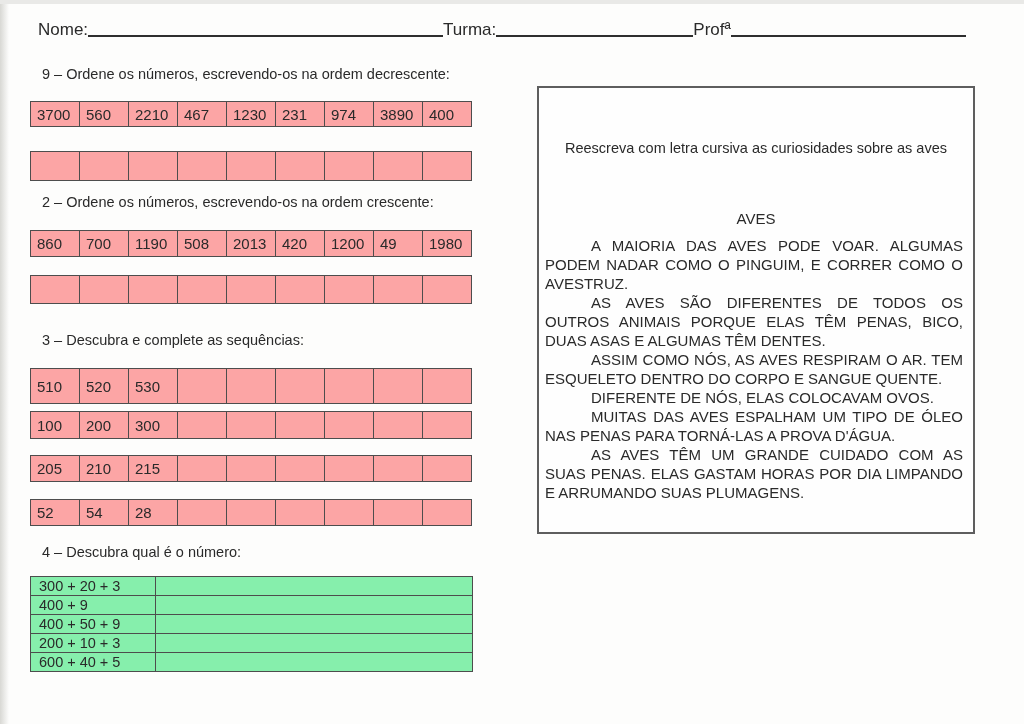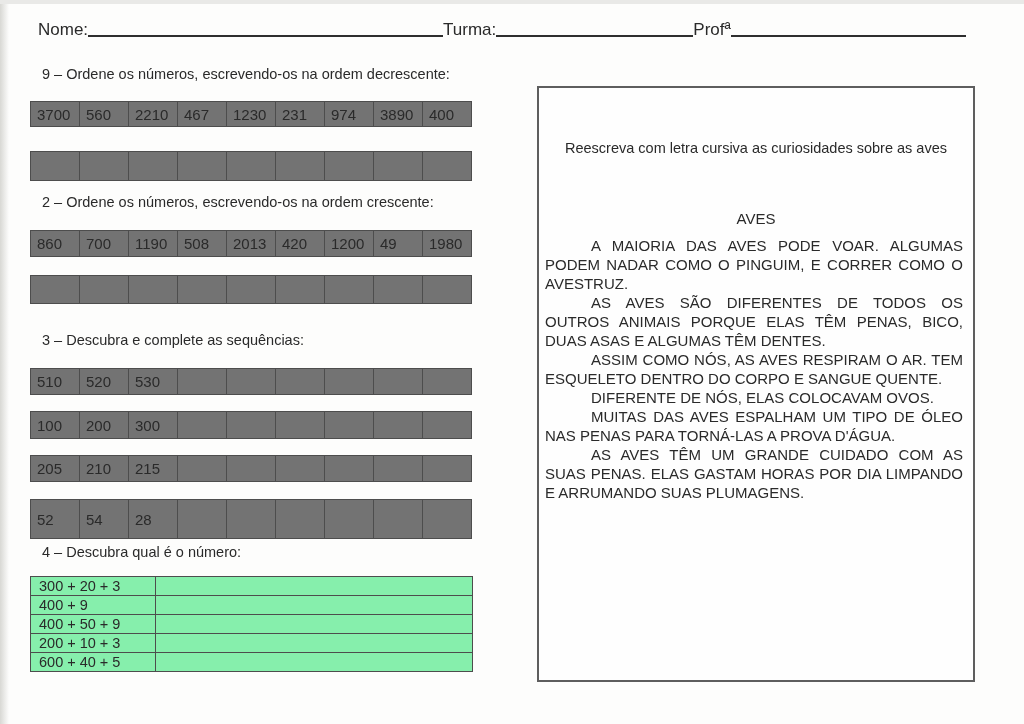--- a/index.html
+++ b/index.html
@@ -26,21 +26,21 @@
   }
   .blank-nome{ width:355px; }
   .blank-turma{ width:197px; }
   .blank-prof{ width:235px; }
 
   
   .ex-title{ position:absolute; left:42px; font-size:14.5px; white-space:nowrap; }
   .num-row{
     position:absolute; left:30px; width:442px;
     display:flex; box-sizing:border-box;
-    border:1px solid #4d4d4d; background:#737373;
+    border:1px solid #4d4d4d; background:#fca5a5;
   }
   .num-row .cell{
     flex:1 1 0; display:flex; align-items:center;
     padding-left:6px; font-size:15px; overflow:hidden;
   }
   .num-row .cell + .cell{ border-left:1px solid #4d4d4d; }
 
   .ex4-table{
     position:absolute; left:30px; width:443px; box-sizing:border-box;
     border:1px solid #4d4d4d; background:#86efac;
@@ -49,21 +49,21 @@
   .ex4-row + .ex4-row{ border-top:1px solid #4d4d4d; }
   .ex4-row .expr{
     width:125px; border-right:1px solid #4d4d4d;
     font-size:14.5px; line-height:18px; padding-left:8px; box-sizing:border-box;
     white-space:nowrap;
   }
   .ex4-row .ans{ flex:1; }
 
   
   .panel{
-    position:absolute; left:537px; top:82px; width:438px; height:596px;
+    position:absolute; left:537px; top:82px; width:438px; height:448px;
     box-sizing:border-box; border:2px solid #5e5e5e; background:#fefefe;
   }
   .panel-instruction{
     position:absolute; top:52px; left:0; right:0;
     text-align:center; font-size:14.5px;
   }
   .panel-title{
     position:absolute; top:122px; left:0; right:0;
     text-align:center; font-size:15px;
   }
@@ -129,21 +129,21 @@
     <div class="cell"></div>
     <div class="cell"></div>
     <div class="cell"></div>
     <div class="cell"></div>
     <div class="cell"></div>
     <div class="cell"></div>
     <div class="cell"></div>
   </div>
 
   <div class="ex-title" style="top:328px;">3 – Descubra e complete as sequências:</div>
-  <div class="num-row" style="top:364px; height:27px;">
+  <div class="num-row" style="top:364px; height:36px;">
     <div class="cell">510</div>
     <div class="cell">520</div>
     <div class="cell">530</div>
     <div class="cell"></div>
     <div class="cell"></div>
     <div class="cell"></div>
     <div class="cell"></div>
     <div class="cell"></div>
     <div class="cell"></div>
   </div>
@@ -162,21 +162,21 @@
     <div class="cell">205</div>
     <div class="cell">210</div>
     <div class="cell">215</div>
     <div class="cell"></div>
     <div class="cell"></div>
     <div class="cell"></div>
     <div class="cell"></div>
     <div class="cell"></div>
     <div class="cell"></div>
   </div>
-  <div class="num-row" style="top:495px; height:40px;">
+  <div class="num-row" style="top:495px; height:27px;">
     <div class="cell">52</div>
     <div class="cell">54</div>
     <div class="cell">28</div>
     <div class="cell"></div>
     <div class="cell"></div>
     <div class="cell"></div>
     <div class="cell"></div>
     <div class="cell"></div>
     <div class="cell"></div>
   </div>

